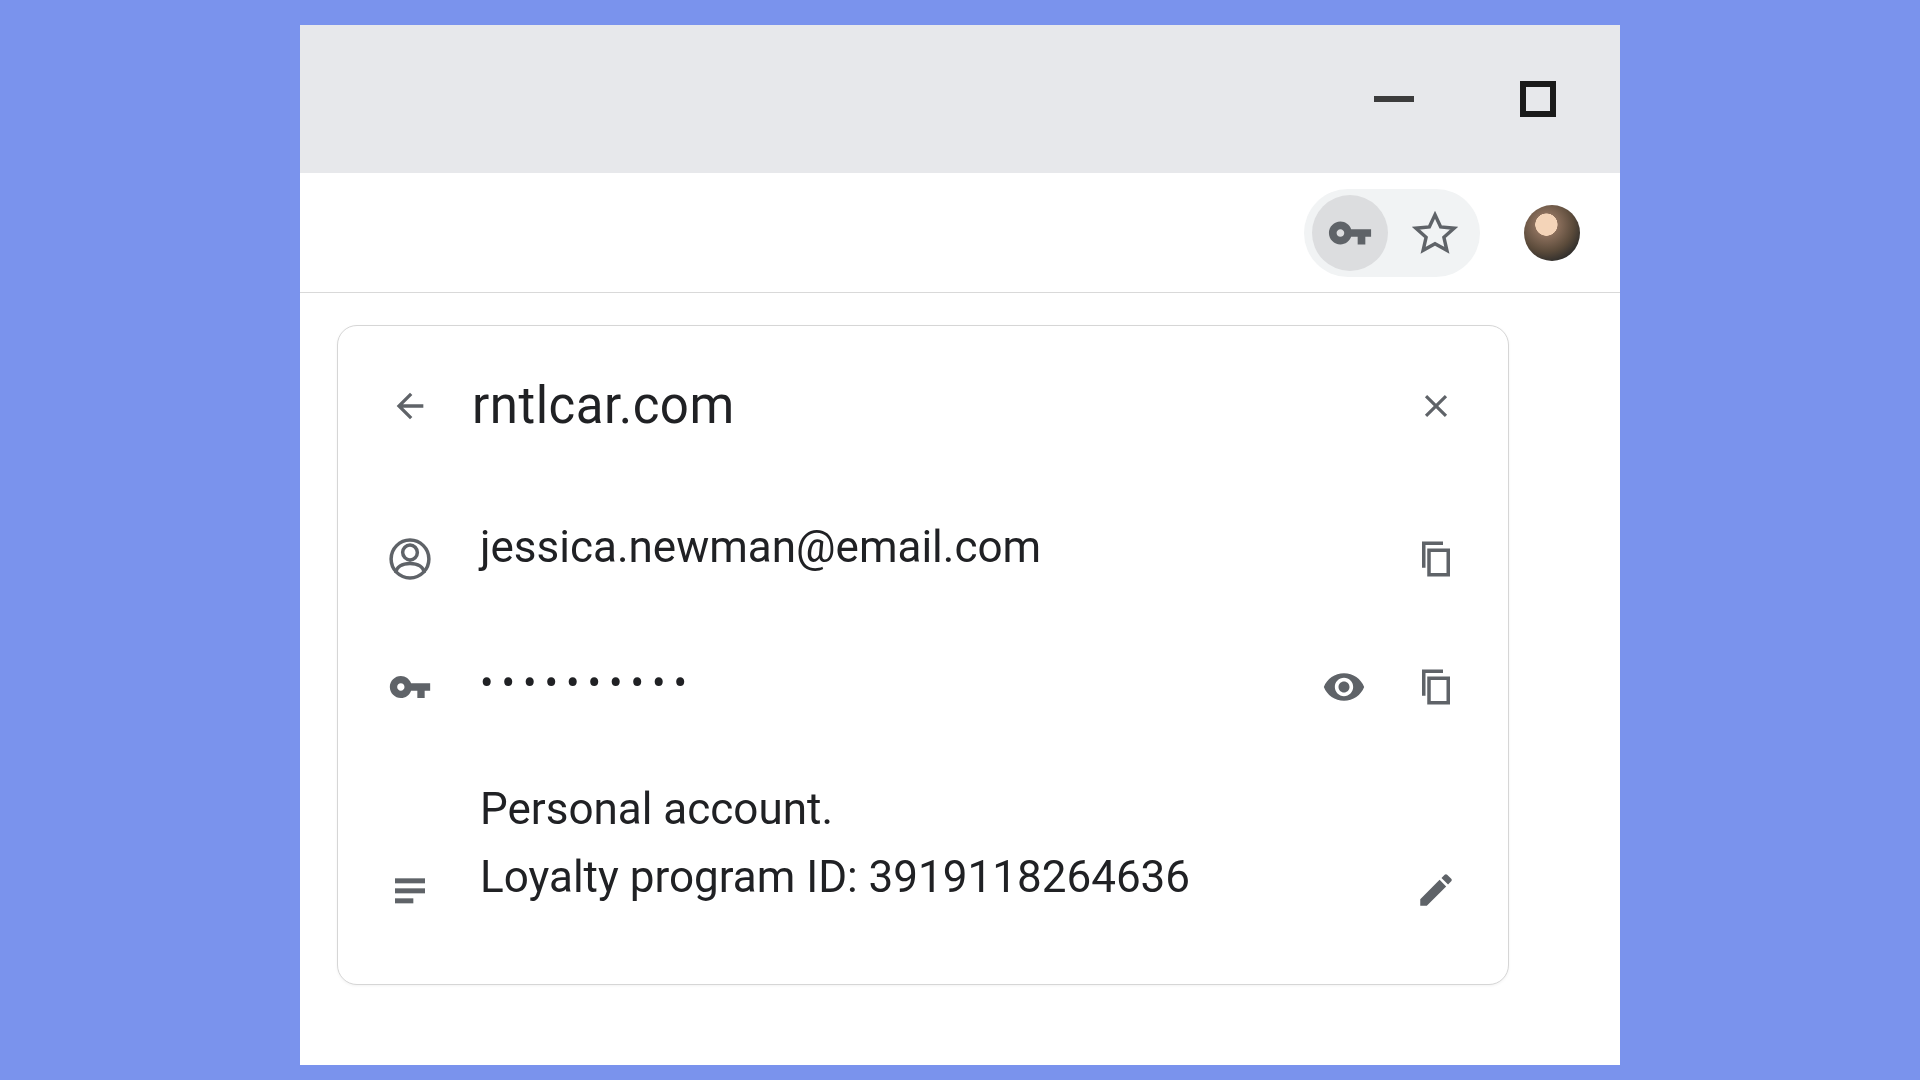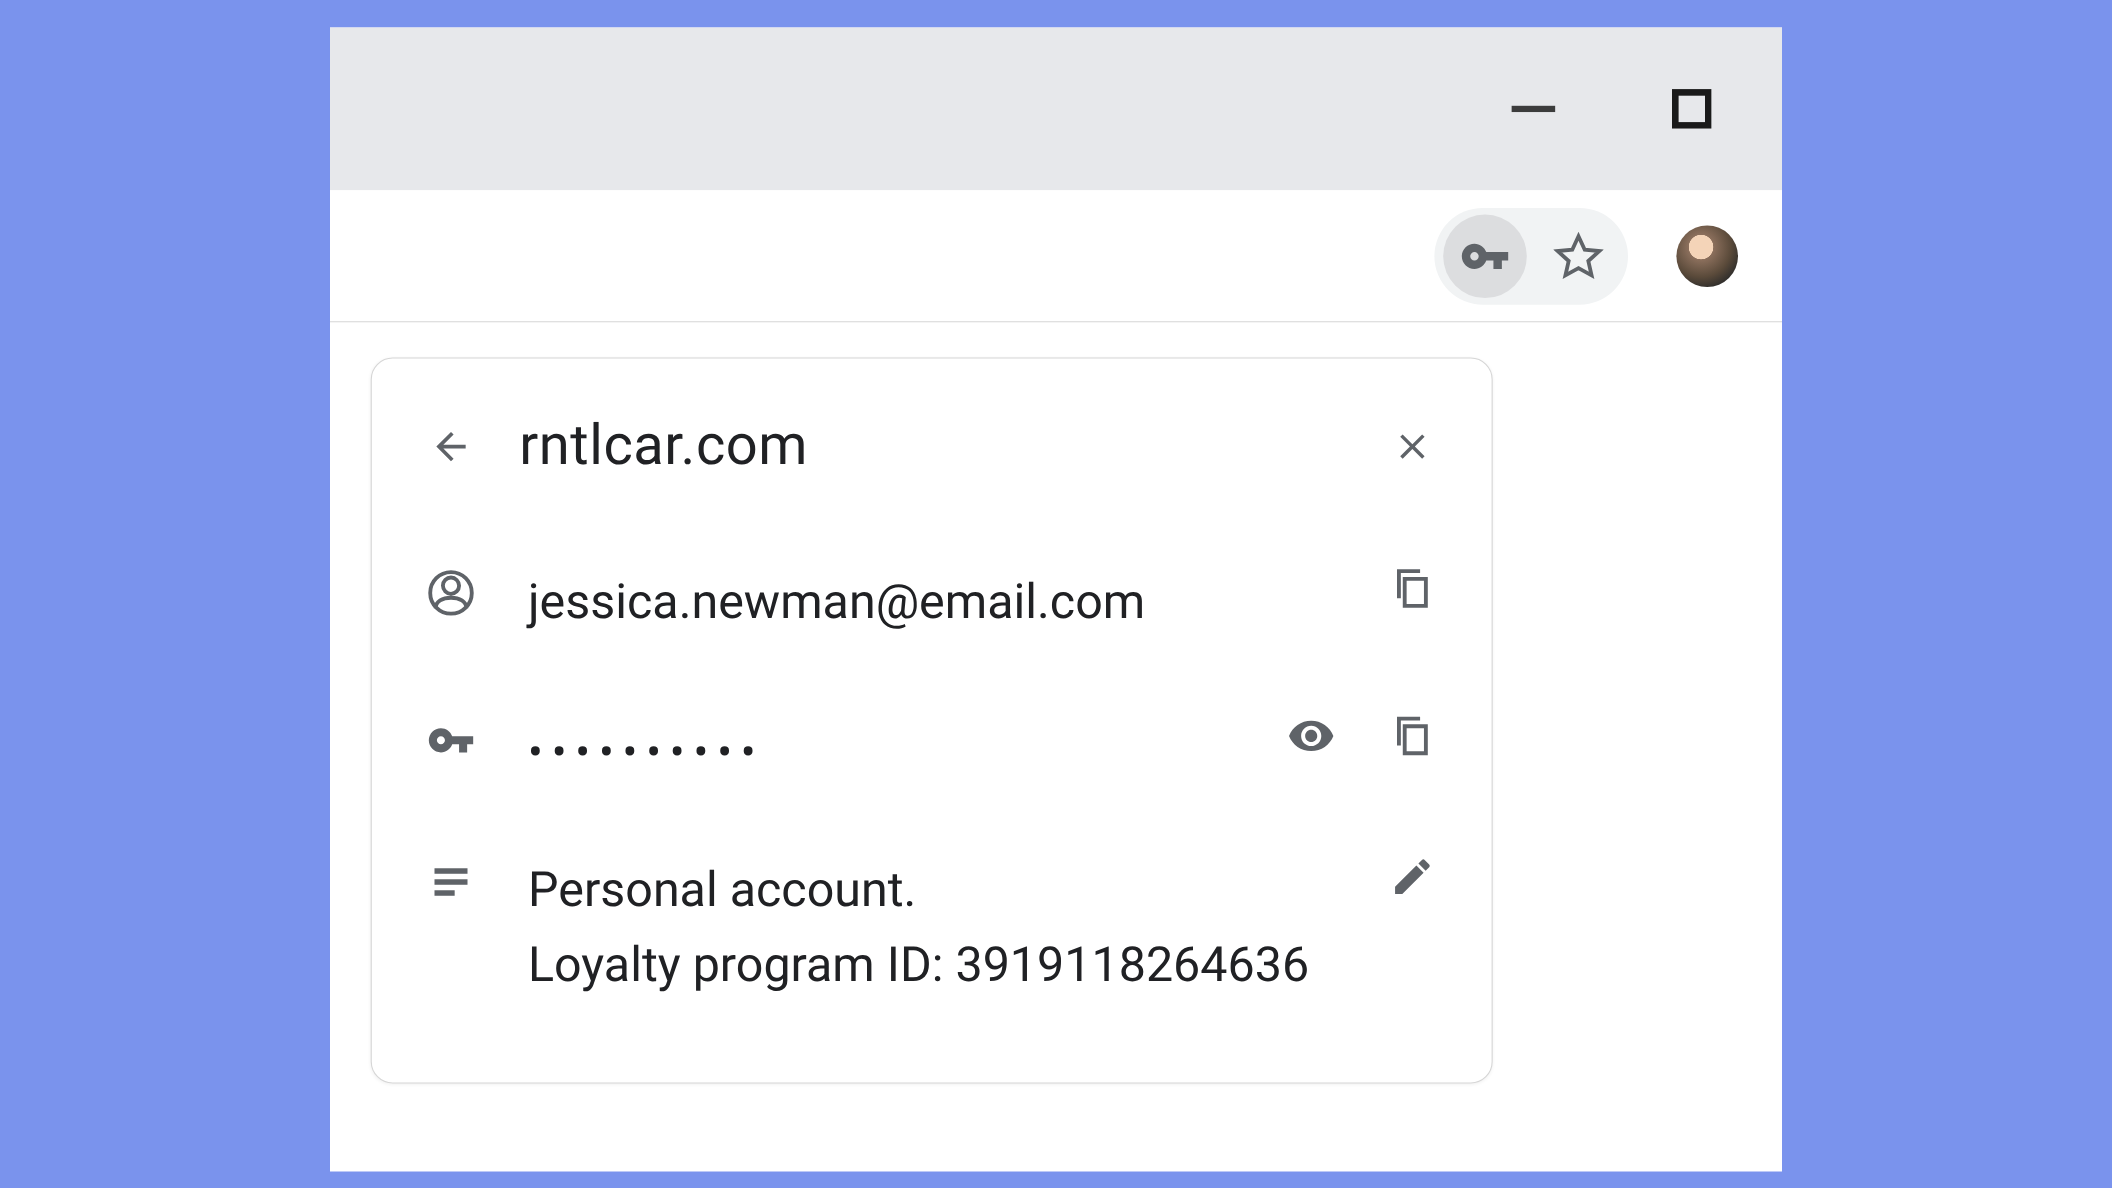--- a/index.html
+++ b/index.html
@@ -72,21 +72,21 @@
       width: 56px;
       height: 56px;
       border-radius: 50%;
       background: radial-gradient(circle at 40% 35%, #f4d4b8 0%, #f4d4b8 22%, #8b6f5c 23%, #5a4a3a 55%, #2a2a2a 80%);
       margin-left: 14px;
     }
     .card {
       position: absolute;
       left: 37px;
       top: 300px;
-      width: 1020px;
+      width: 1172px;
       background: #fff;
       border: 1.5px solid #d6d6d6;
       border-radius: 20px;
       padding: 50px 50px 72px 50px;
       box-shadow: 0 1px 3px rgba(0,0,0,0.05);
     }
     .card-header {
       display: flex;
       align-items: center;
       margin-bottom: 78px;
@@ -101,21 +101,21 @@
     .close-btn {
       margin-left: auto;
       width: 44px;
       height: 44px;
       display: flex;
       align-items: center;
       justify-content: center;
     }
     .row {
       display: flex;
-      align-items: flex-start;
+      align-items: flex-end;
       margin-bottom: 66px;
       gap: 48px;
     }
     .row:last-child {
       margin-bottom: 0;
     }
     .row-icon {
       width: 44px;
       height: 44px;
       flex-shrink: 0;

